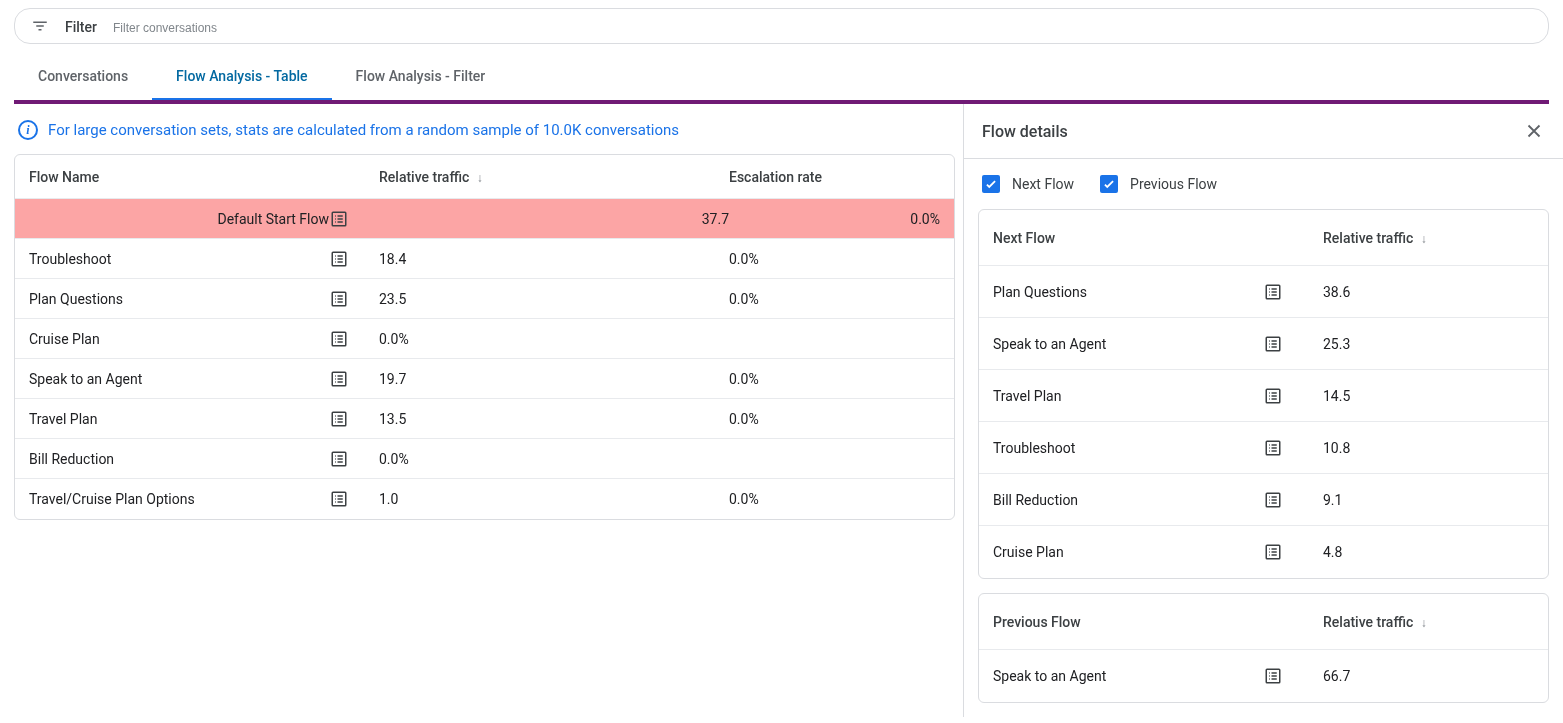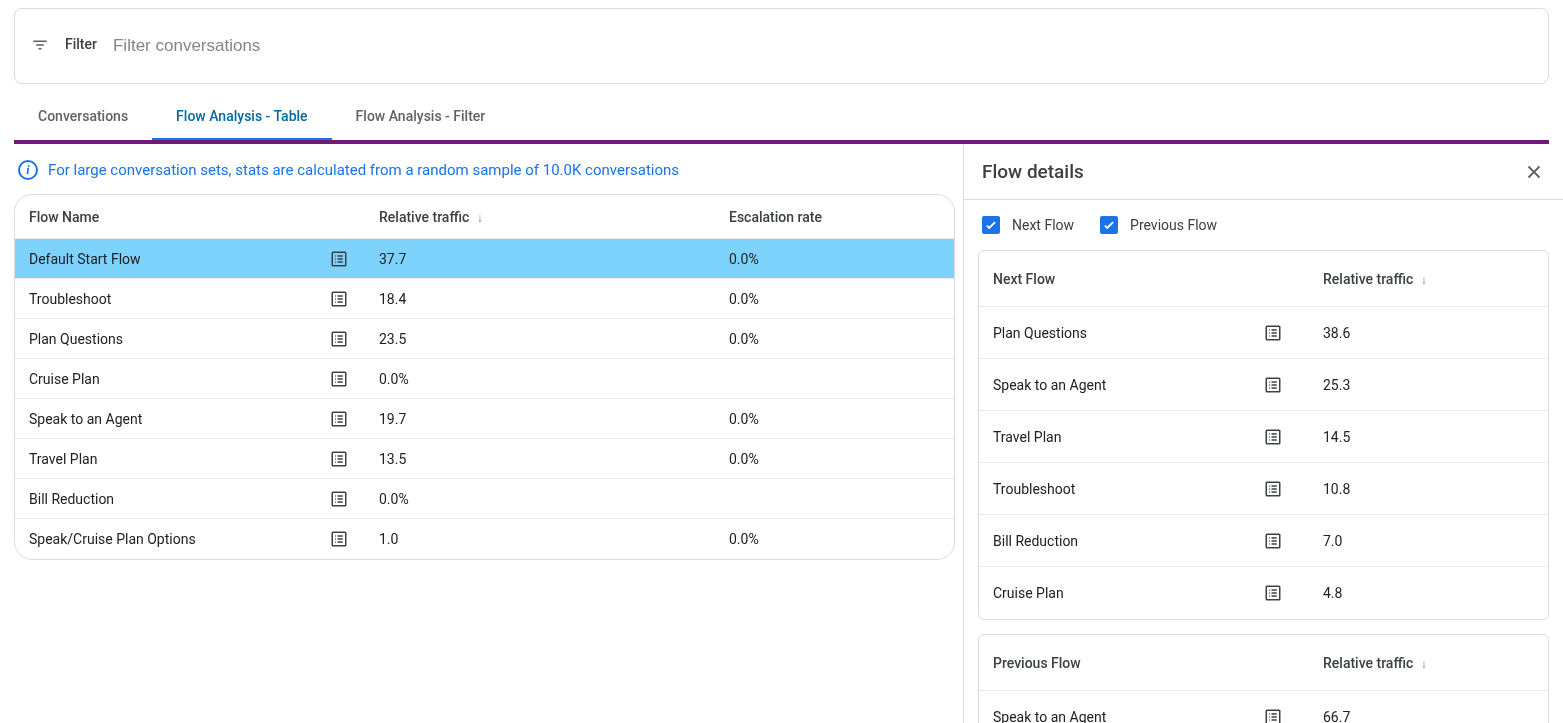--- a/index.html
+++ b/index.html
@@ -5,32 +5,32 @@
   * { box-sizing: border-box; margin: 0; padding: 0; }
   body {
     font-family: 'Google Sans', Roboto, Arial, sans-serif;
     font-size: 14px;
     color: #202124;
     background: #fff;
     width: 1563px;
   }
   .filter-bar {
     display: flex;
-    align-items: flex-start;
+    align-items: flex-end;
     border: 1px solid #dadce0;
-    border-radius: 8px;
+    border-radius: 16px;
     margin: 8px 14px 0 14px;
-    padding: 27px 16px;
+    padding: 8px 16px;
     gap: 16px;
   }
   .filter-icon { width: 18px; height: 18px; color: #5f6368; display:flex; align-items:center; justify-content:center;}
   .filter-label { font-weight: 500; color: #3c4043; }
   .filter-input {
     border: none; outline: none;
-    font-size: 17px; color: #5f6368;
+    font-size: 12px; color: #5f6368;
     flex: 1;
   }
   .filter-input::placeholder { color: #80868b; }
 
   .tabs {
     display: flex;
     border-bottom: 4px solid #701a75;
     margin: 0 14px;
     padding-top: 10px;
   }
@@ -66,34 +66,34 @@
     width: 20px; height: 20px;
     border: 2px solid #1a73e8;
     border-radius: 50%;
     display: flex; align-items: center; justify-content: center;
     font-size: 12px; font-weight: 700; font-family: serif; font-style: italic;
     color: #1a73e8;
   }
 
   .flow-table {
     border: 1px solid #dadce0;
-    border-radius: 18px;
+    border-radius: 6px;
     overflow: hidden;
   }
   .flow-table .thead, .flow-table .trow {
     display: grid;
     grid-template-columns: 300px 50px 350px 1fr;
     align-items: center;
     border-bottom: 1px solid #e8eaed;
     min-height: 40px;
     padding: 0 14px;
   }
   .flow-table .thead { font-weight: 500; color: #3c4043; height: 44px;}
   .flow-table .trow:last-child { border-bottom: none; }
-  .flow-table .trow.selected { background: #7dd3fc; }
+  .flow-table .trow.selected { background: #fca5a5; text-align: right; }
   .sort-arrow { color: #80868b; margin-left: 4px; font-size: 12px;}
   .list-icon {
     width: 20px; height: 20px;
     display:flex; align-items:center; justify-content:center;
     color: #3c4043;
   }
   .list-icon svg { width: 18px; height: 18px; }
 
   .side-panel {
     width: 600px;
@@ -101,21 +101,21 @@
     margin-left: 8px;
     min-height: 600px;
   }
   .side-header {
     display: flex;
     align-items: center;
     justify-content: space-between;
     padding: 16px 18px;
     border-bottom: 1px solid #dadce0;
   }
-  .side-title { font-size: 19px; font-weight: 500; color: #3c4043;}
+  .side-title { font-size: 16px; font-weight: 500; color: #3c4043;}
   .close-btn { width: 22px; height: 22px; color: #5f6368; cursor: pointer; display:flex;align-items:center;justify-content:center;}
 
   .cb-row {
     display: flex;
     align-items: center;
     gap: 12px;
     padding: 16px 18px 10px;
   }
   .cb {
     width: 18px; height: 18px;
@@ -286,21 +286,21 @@
                 <line x1="10" y1="8" x2="17" y2="8"></line>
                 <line x1="7" y1="12" x2="8" y2="12"></line>
                 <line x1="10" y1="12" x2="17" y2="12"></line>
                 <line x1="7" y1="16" x2="8" y2="16"></line>
                 <line x1="10" y1="16" x2="17" y2="16"></line>
               </svg>
             </div>
             <div>0.0%</div>
           </div>
           <div class="trow">
-            <div>Speak/Cruise Plan Options</div>
+            <div>Travel/Cruise Plan Options</div>
             <div class="list-icon">
               <svg viewBox="0 0 24 24" fill="none" stroke="currentColor" stroke-width="2">
                 <rect x="3" y="3" width="18" height="18" rx="1"></rect>
                 <line x1="7" y1="8" x2="8" y2="8"></line>
                 <line x1="10" y1="8" x2="17" y2="8"></line>
                 <line x1="7" y1="12" x2="8" y2="12"></line>
                 <line x1="10" y1="12" x2="17" y2="12"></line>
                 <line x1="7" y1="16" x2="8" y2="16"></line>
                 <line x1="10" y1="16" x2="17" y2="16"></line>
               </svg>
@@ -413,21 +413,21 @@
               <svg viewBox="0 0 24 24" fill="none" stroke="currentColor" stroke-width="2">
                 <rect x="3" y="3" width="18" height="18" rx="1"></rect>
                 <line x1="7" y1="8" x2="8" y2="8"></line>
                 <line x1="10" y1="8" x2="17" y2="8"></line>
                 <line x1="7" y1="12" x2="8" y2="12"></line>
                 <line x1="10" y1="12" x2="17" y2="12"></line>
                 <line x1="7" y1="16" x2="8" y2="16"></line>
                 <line x1="10" y1="16" x2="17" y2="16"></line>
               </svg>
             </div>
-            <div>7.0</div>
+            <div>9.1</div>
           </div>
           <div class="drow">
             <div>Cruise Plan</div>
             <div class="list-icon">
               <svg viewBox="0 0 24 24" fill="none" stroke="currentColor" stroke-width="2">
                 <rect x="3" y="3" width="18" height="18" rx="1"></rect>
                 <line x1="7" y1="8" x2="8" y2="8"></line>
                 <line x1="10" y1="8" x2="17" y2="8"></line>
                 <line x1="7" y1="12" x2="8" y2="12"></line>
                 <line x1="10" y1="12" x2="17" y2="12"></line>

